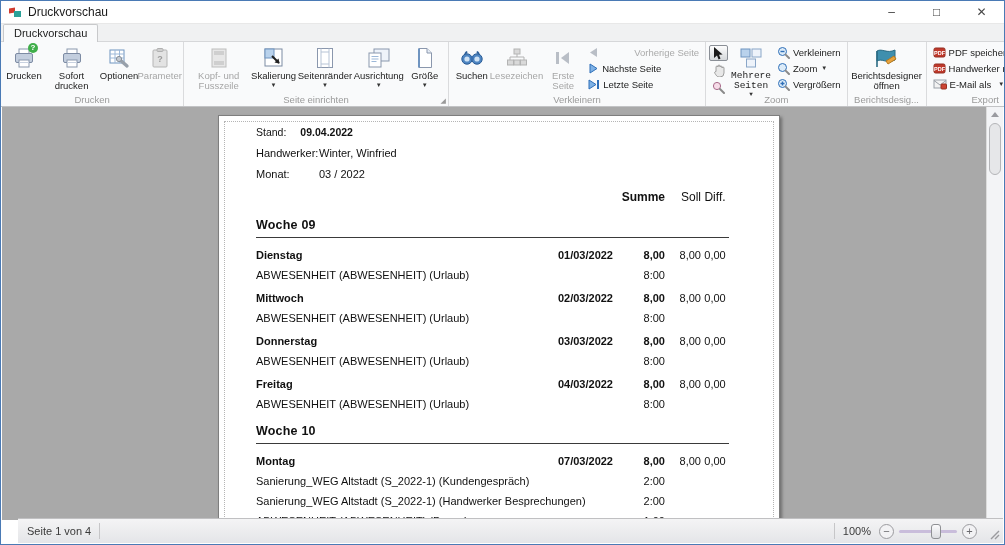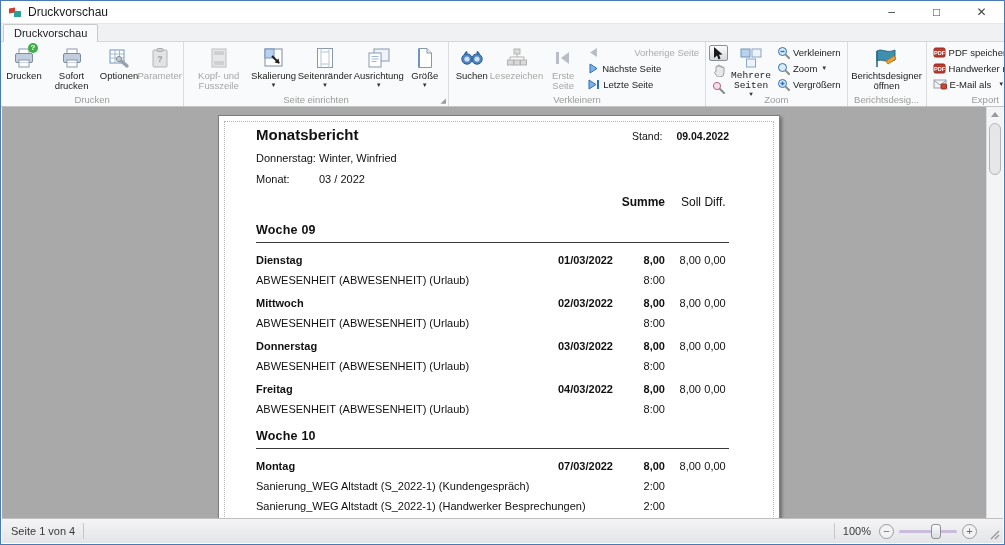--- a/index.html
+++ b/index.html
@@ -63,21 +63,21 @@
   .day-row .dname{width:53px; flex:none;}
   .day-row .ddate{flex:1;text-align:right;}
   .day-row .c-soll,.day-row .c-diff{font-weight:normal;}
   .entry-row{margin-top:8px; font-size:11px;}
   .entry-row .elbl{flex:1;}
   
   .vscroll{position:absolute; top:0; right:0; width:17px; height:100%; background:#f3f4f6; border-left:1px solid #dcdcdc;}
   .vs-up{position:absolute; top:0; left:0; right:0; height:15px; display:flex; align-items:center; justify-content:center;}
   .vs-thumb{position:absolute; top:16px; left:2px; width:12px; height:52px; background:#e6e7e9; border:1px solid #b4b5b8; border-radius:6px;}
   
-  .statusbar{position:absolute; left:1px; right:1px; bottom:1px; height:25px; background:linear-gradient(#f4f4f5,#e4e5e8); border-top:1px solid #c0c0c2; display:flex; align-items:center; font-size:11px; color:#3a3a3a;}
+  .statusbar{position:absolute; left:17px; right:1px; bottom:1px; height:25px; background:linear-gradient(#f4f4f5,#e4e5e8); border-top:1px solid #c0c0c2; display:flex; align-items:center; font-size:11px; color:#3a3a3a;}
   .sb-sep{width:1px; height:16px; background:#c6c6c8; margin:0 8px;}
   .sb-page{margin-left:9px;}
   .sb-right{margin-left:auto; display:flex; align-items:center;}
   .zoom-btn{width:15px; height:15px; border-radius:50%; border:1px solid #9b9b9f; color:#6a6a6e; display:flex; align-items:center; justify-content:center; font-size:11px; line-height:10px; background:#f2f2f4;}
   .zoom-track{width:58px; height:3px; background:#c9bddb; border-radius:2px; margin:0 5px; position:relative;}
   .zoom-thumb{position:absolute; left:32px; top:-6px; width:10px; height:15px; background:linear-gradient(#fbfbfc,#dcdde1); border:1px solid #8f9094; border-radius:3px;}
   .grip{width:14px; height:14px; margin:6px 2px 0 10px;}
   svg{display:block;}
 </style>
 </head>
@@ -373,27 +373,26 @@
   </div>
 
 </div>
 
 <div class="preview">
   <div class="page">
     <div class="margins"></div>
     <div class="report">
 
       <div class="rrow">
-        <span class="r-title">Monatsbericht</span>
         <span class="r-stand-lbl">Stand:</span>
         <span class="r-stand-val">09.04.2022</span>
       </div>
 
       <div class="r-info">
-        <span class="ilbl">Donnerstag:</span>
+        <span class="ilbl">Handwerker:</span>
         <span>Winter, Winfried</span>
       </div>
       <div class="r-info">
         <span class="ilbl">Monat:</span>
         <span>03 / 2022</span>
       </div>
 
       <div class="rrow r-cols">
         <span style="flex:1;"></span>
         <span class="c-summe">Summe</span>

